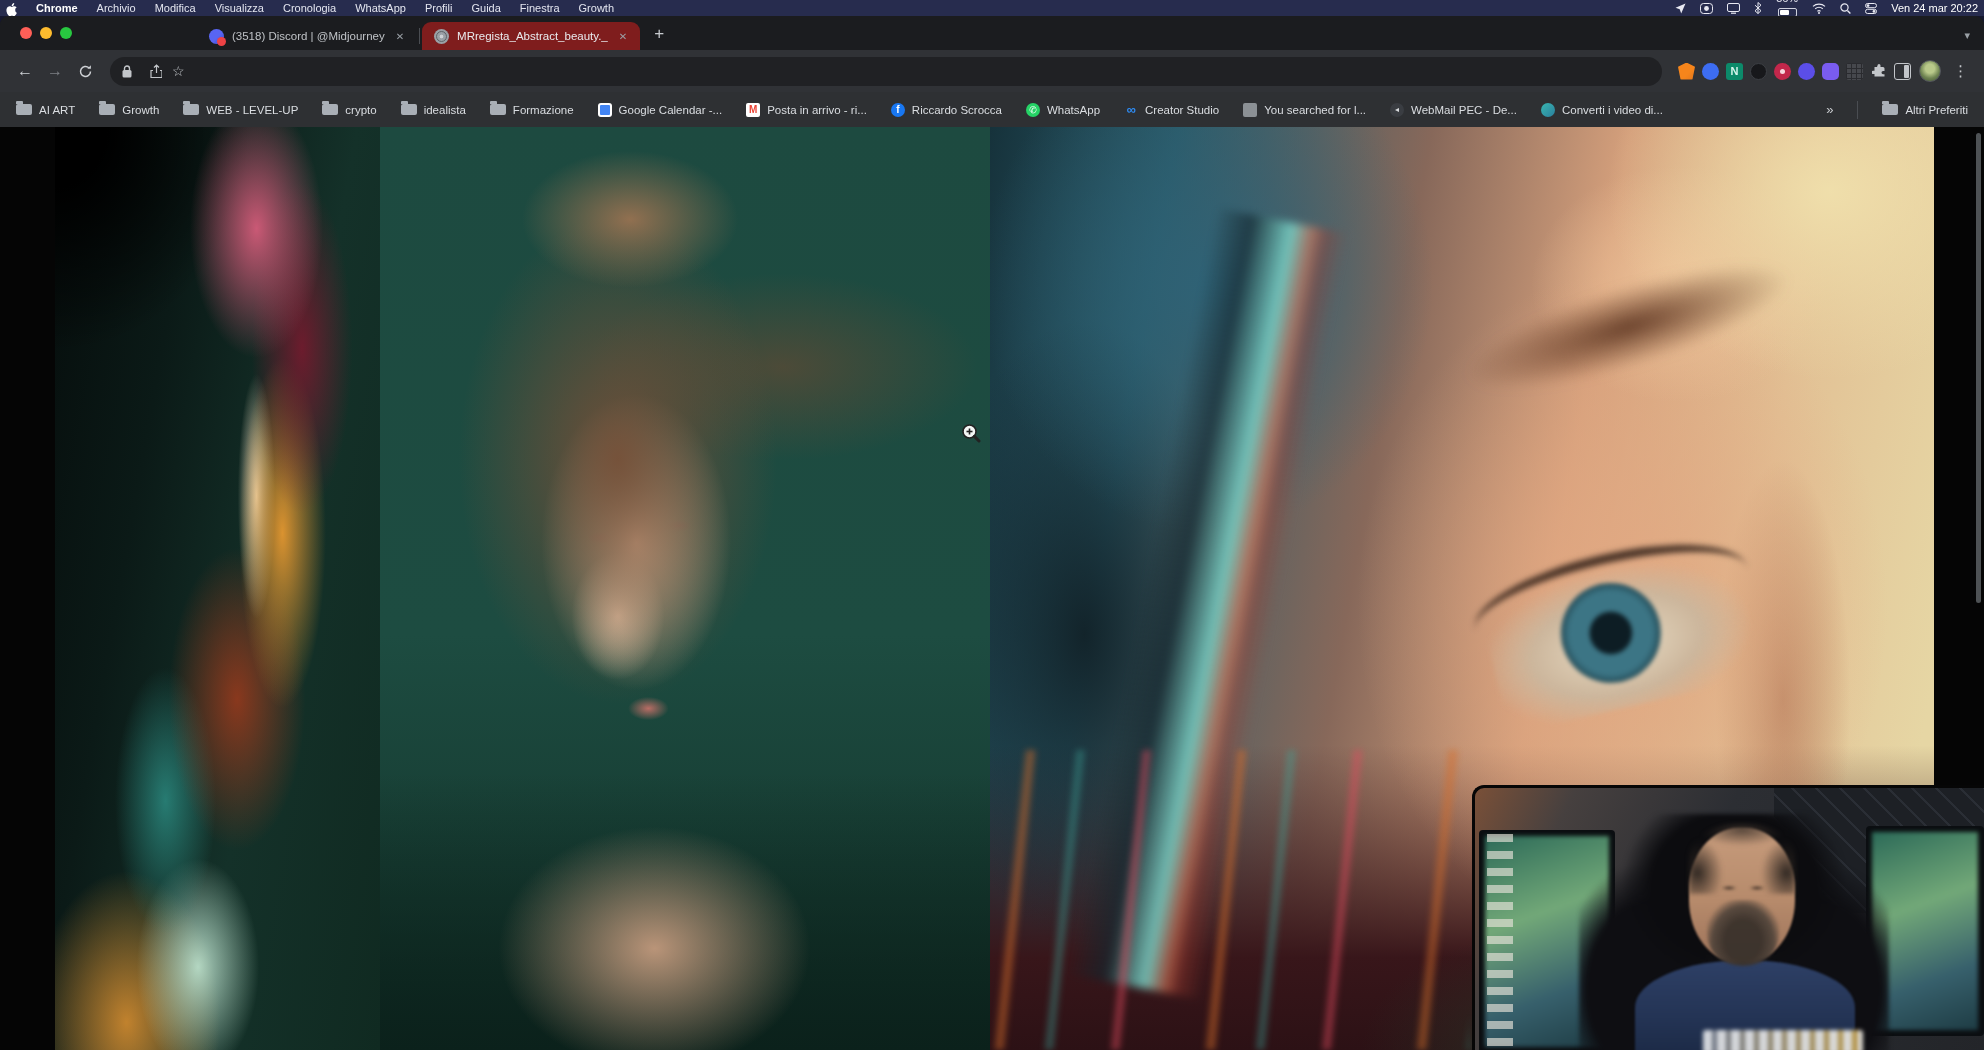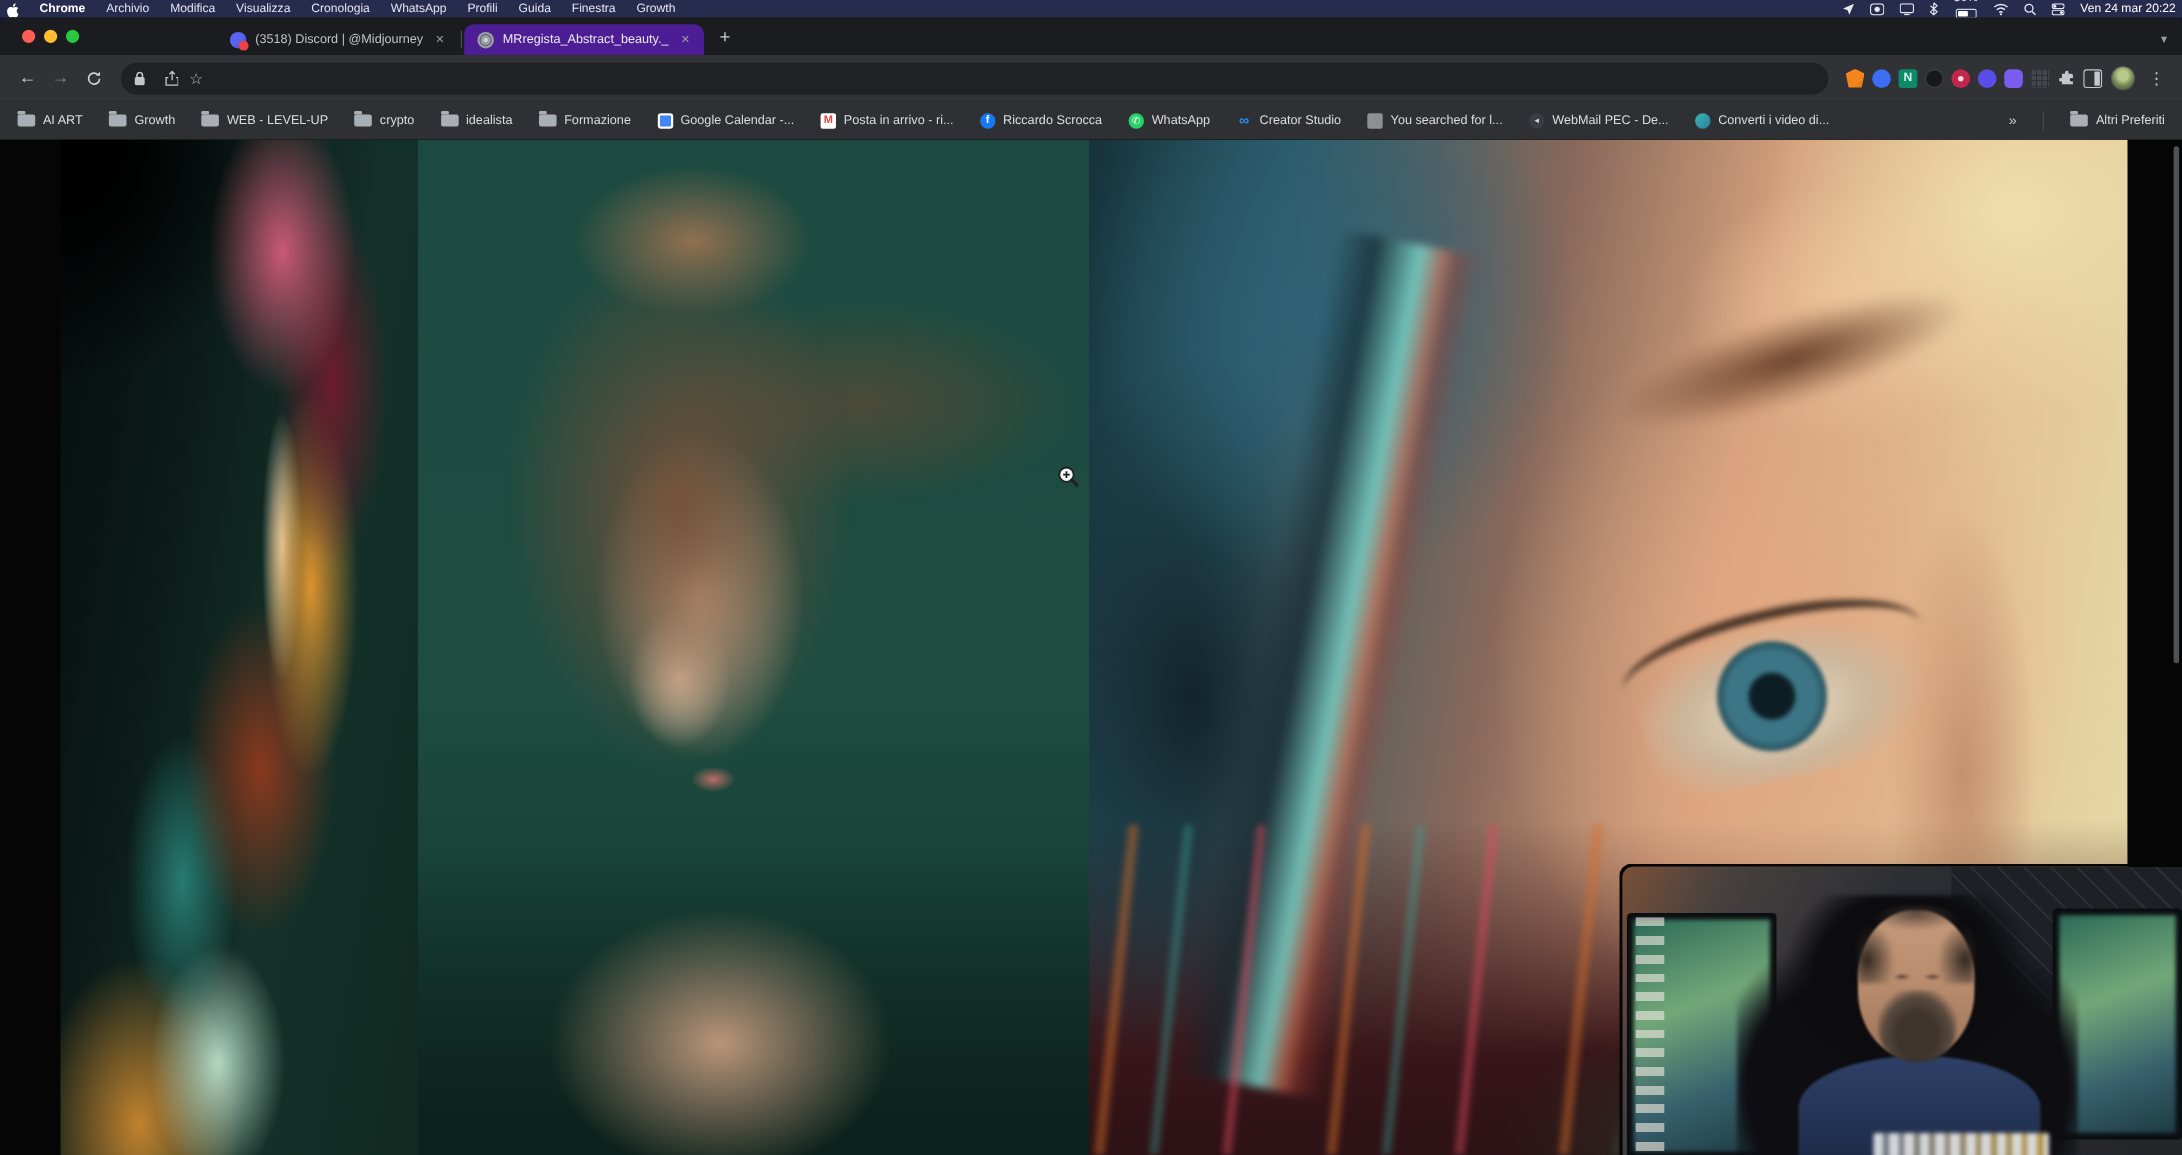--- a/index.html
+++ b/index.html
@@ -24,21 +24,21 @@
   
   .browser{position:absolute;left:0;top:16px;width:1984px;height:1034px;background:#1d1e21;border-radius:9px 9px 0 0;overflow:hidden;}
 
   
   .tabstrip{position:relative;height:34px;background:#1b1c1f;display:flex;align-items:flex-end;padding-left:52px;}
   .lights{position:absolute;left:20px;top:11px;display:flex;gap:8px;}
   .light{width:12px;height:12px;border-radius:50%;}
   .light.r{background:#ff5f57;} .light.y{background:#febc2e;} .light.g{background:#28c840;}
   .tabs{display:flex;align-items:flex-end;margin-left:145px;height:100%;}
   .tab{display:flex;align-items:center;gap:8px;height:28px;padding:0 10px 0 12px;border-radius:9px 9px 0 0;font-size:11.5px;color:#bfc2c6;max-width:285px;}
-  .tab.active{background:#4c1d95;color:#e9ebee;justify-content:space-between;}
+  .tab.active{background:#7f1d1d;color:#e9ebee;justify-content:space-between;}
   .tab .title{white-space:nowrap;overflow:hidden;text-overflow:ellipsis;max-width:215px;}
   .tab .close{font-size:10px;color:#9aa0a6;padding:2px 3px;border-radius:50%;}
   .tab-divider{width:1px;height:16px;background:#4a4d52;margin:0 2px 6px 2px;}
   .fav{width:15px;height:15px;border-radius:3px;flex:0 0 auto;position:relative;}
   .fav-discord{background:linear-gradient(135deg,#5865f2 55%,#3b46c4);border-radius:50%;}
   .fav-discord::after{content:"";position:absolute;right:-2px;bottom:-2px;width:9px;height:9px;border-radius:50%;background:#ed4245;}
   .fav-globe{border-radius:50%;background:#9aa0a6;}
   .fav-globe::after{content:"";position:absolute;inset:2px;border-radius:50%;border:1px solid #5f6368;background:radial-gradient(circle at 50% 50%,#cdd1d5 30%,#9aa0a6 32%);}
   .newtab{width:26px;height:26px;margin:0 0 3px 6px;display:flex;align-items:center;justify-content:center;color:#c8cbcf;font-size:17px;border-radius:50%;}
   .strip-chevron{position:absolute;right:14px;bottom:8px;color:#9aa0a6;font-size:11px;}

